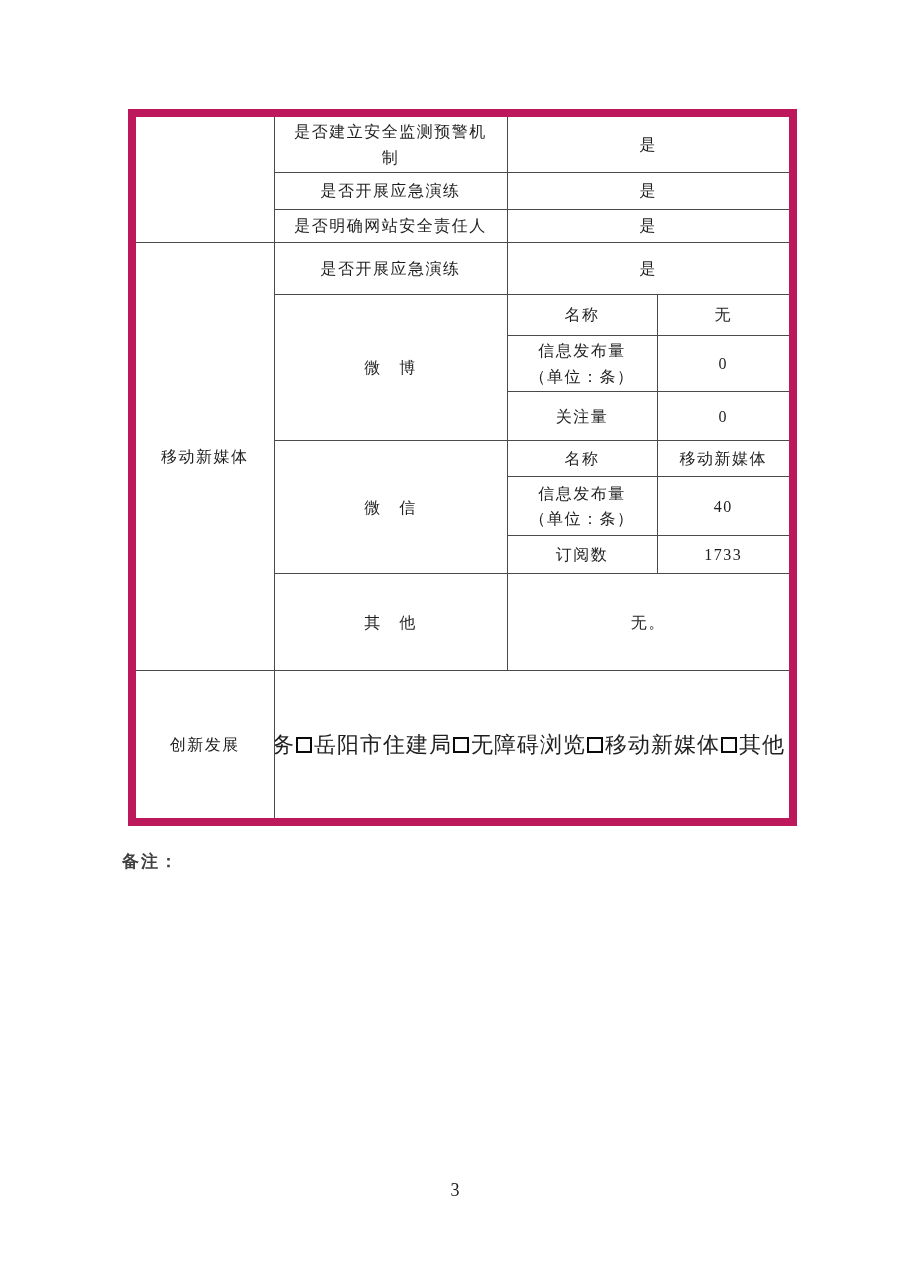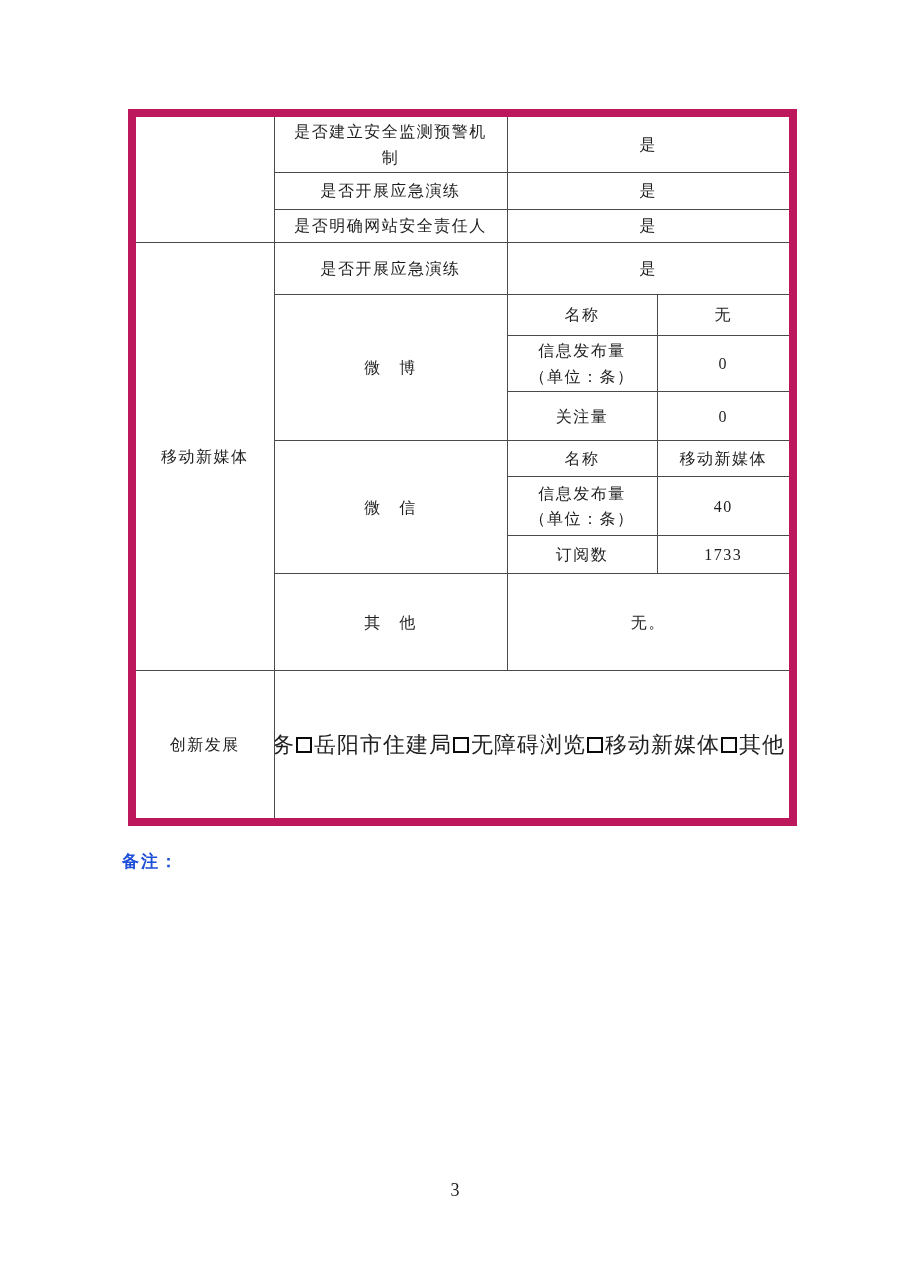--- a/index.html
+++ b/index.html
@@ -26,21 +26,21 @@
     display:flex;justify-content:flex-end;align-items:center;
     white-space:nowrap;letter-spacing:1px;font-size:22px;
   }
   .opt{display:inline-flex;align-items:center;}
   .cb{
     display:inline-block;width:12px;height:12px;flex:none;
     border:2.5px solid #0a0a0a;margin:0 2px 0 1px;background:#fff;
   }
   .remark{
     position:absolute;left:122px;top:850px;
-    font-size:17px;font-weight:bold;letter-spacing:2px;color:#1d4ed8;
+    font-size:17px;font-weight:bold;letter-spacing:2px;color:#404040;
   }
   .pagenum{
     position:absolute;left:0;top:1180px;width:910px;text-align:center;
     font-size:18px;letter-spacing:0;color:#1f1f1f;
   }
 </style>
 </head>
 <body>
 
 <div class="page">

